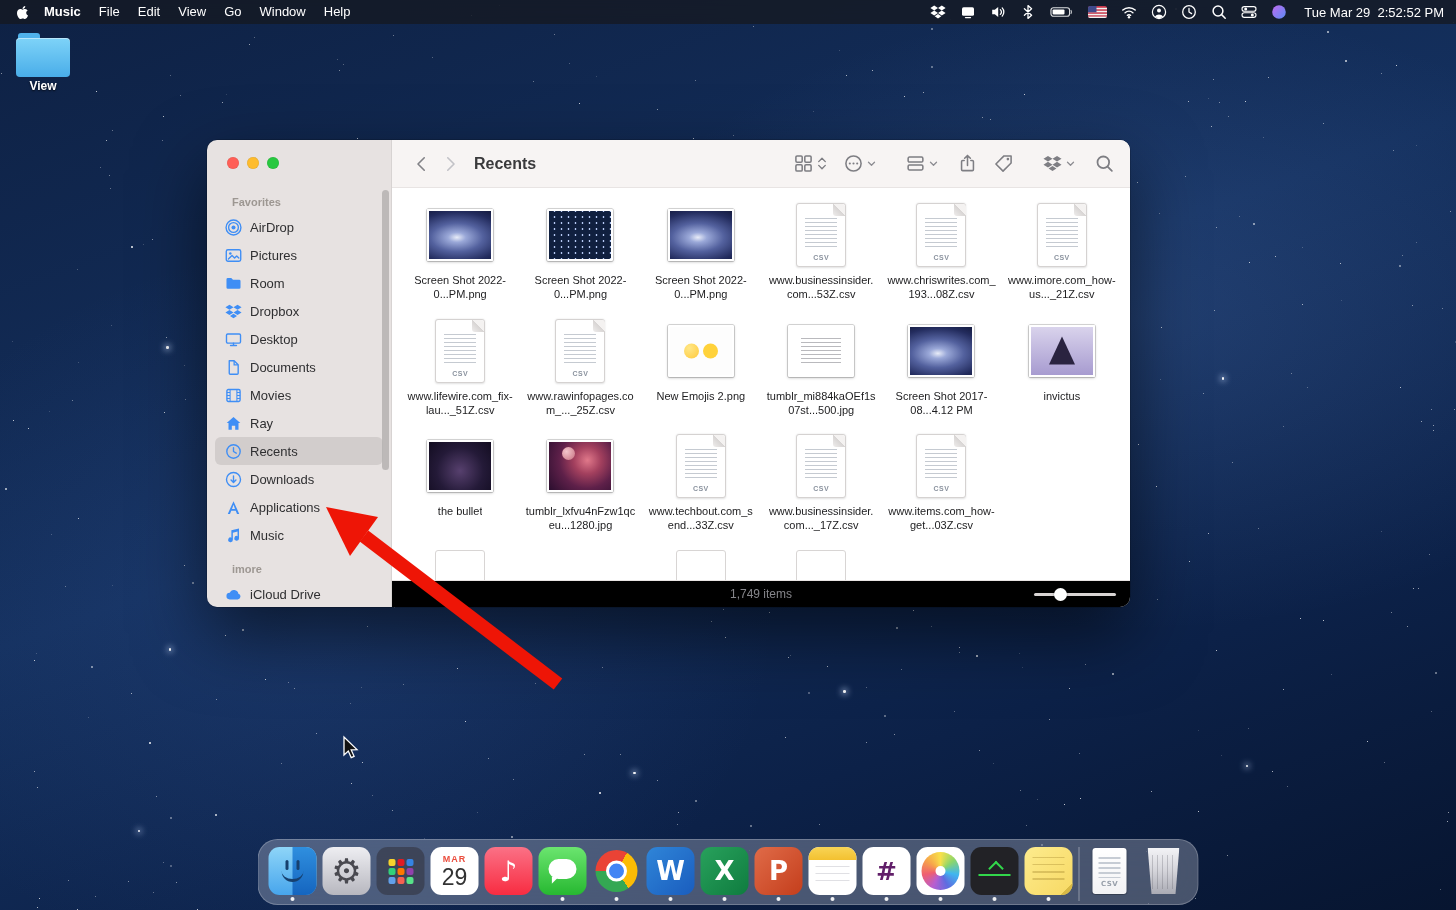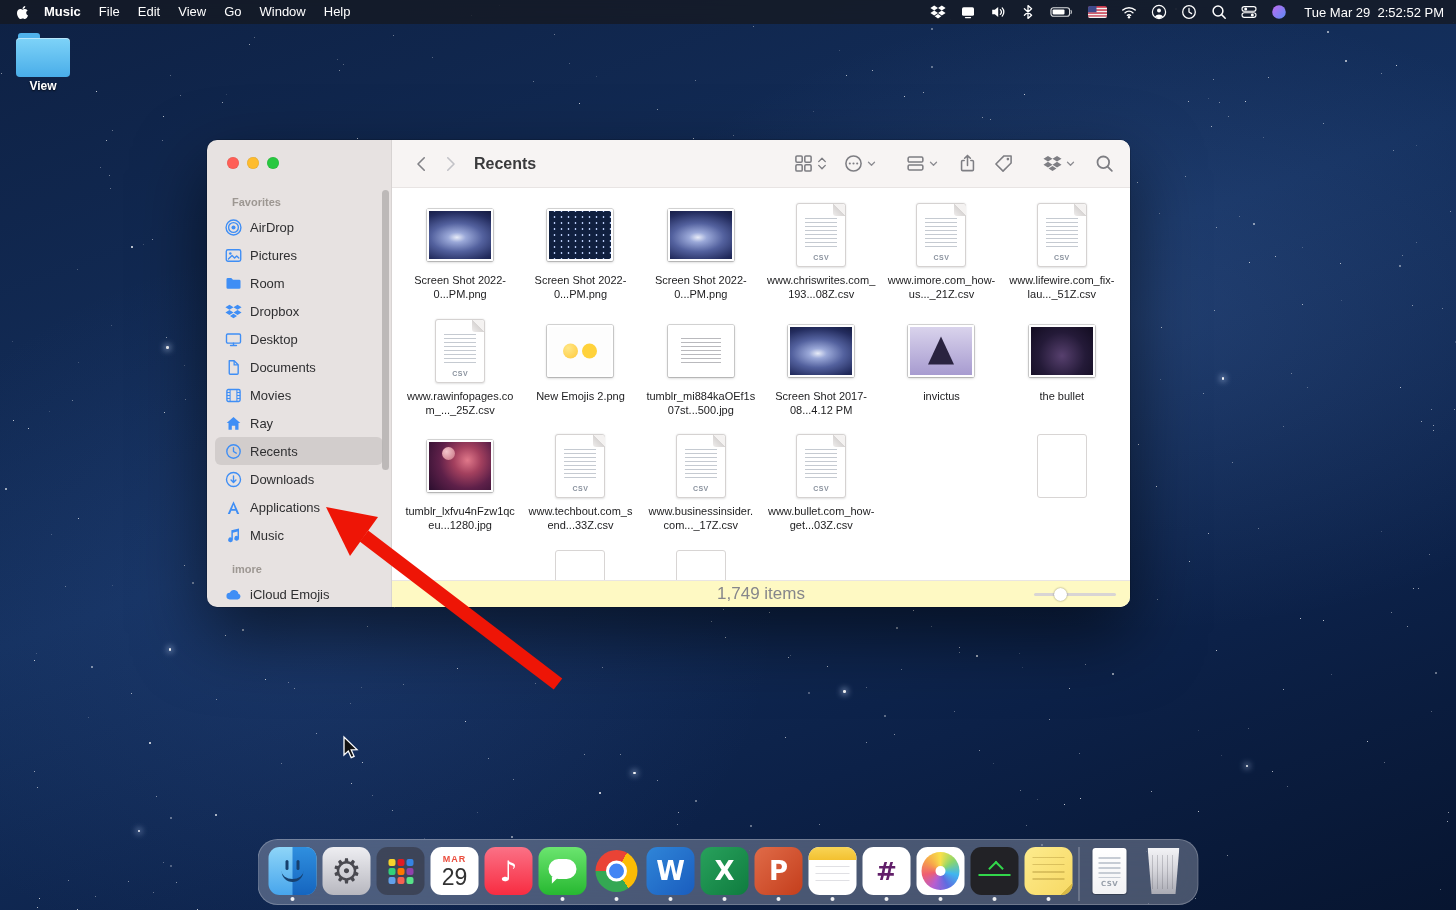--- a/index.html
+++ b/index.html
@@ -82,21 +82,21 @@
 .file.img-emoji .thumb::after{content:"";position:absolute;width:15px;height:15px;border-radius:50%;background:radial-gradient(circle at 35% 30%,#ffe787,#ffc93b);left:calc(50% - 17px);top:50%;transform:translateY(-50%);box-shadow:19px 0 0 #ffd23b}
 .file.img-text .thumb::before{background-color:#fff;background-image:repeating-linear-gradient(180deg,#b9b9bd 0 1px,transparent 1px 4px);background-size:40px 26px;background-position:center center;background-repeat:no-repeat}
 .file.img-invictus .thumb::before{background:linear-gradient(180deg,#d9d3ec 0%,#a79bd0 100%)}
 .file.img-invictus .thumb::after{content:"";position:absolute;left:50%;top:50%;transform:translate(-50%,-52%);width:0;height:0;border-left:13px solid transparent;border-right:13px solid transparent;border-bottom:28px solid #2a2340}
 .file.img-bullet .thumb::before{background:radial-gradient(circle at 50% 60%,#57406e 0%,#241a38 55%,#120c20 100%)}
 .file.img-red .thumb::before{background:radial-gradient(circle at 62% 38%,#e0788a 0%,#a3405e 28%,#5e2049 58%,#2a0e2e 100%)}
 .file.img-red .thumb::after{content:"";position:absolute;left:calc(50% - 18px);top:14px;width:13px;height:13px;border-radius:50%;background:radial-gradient(circle at 35% 35%,#f3c6cc,#c76f80)}
 .file.partial .thumb::before{width:48px;height:62px;background:#fff;border:1px solid #d8d5d4;border-radius:3px}
 .file.ghost{visibility:hidden}
 
-.status-bar{height:27px;flex:none;border-top:1px solid #e9e5e4;background:#fef9c3;display:flex;align-items:center;justify-content:center;position:relative;font-size:17px;color:#86868b}
+.status-bar{height:27px;flex:none;border-top:1px solid #e9e5e4;background:#000000;display:flex;align-items:center;justify-content:center;position:relative;font-size:12px;color:#86868b}
 .size-slider{position:absolute;right:14px;top:0;display:flex;align-items:center;width:82px;height:100%}
 .size-slider .track{width:100%;height:3px;border-radius:2px;background:#d9d5d4}
 .size-slider .knob{position:absolute;left:20px;width:13px;height:13px;border-radius:50%;background:#fff;box-shadow:0 0 2px rgba(0,0,0,.45)}
 
 
 .dock{position:absolute;bottom:5px;left:50%;transform:translateX(-50%);display:flex;align-items:flex-end;gap:6px;padding:7px 10px 3px;background:rgba(245,245,250,.27);border:1px solid rgba(255,255,255,.22);border-radius:20px;backdrop-filter:blur(18px);z-index:40}
 .dock-list{display:flex;align-items:flex-end;gap:6px}
 .dock-item{display:flex;flex-direction:column;align-items:center;gap:1px}
 .dock-item .icon{width:48px;height:48px;border-radius:11px;position:relative;overflow:hidden}
 .run-dot{width:4px;height:4px;border-radius:50%;background:transparent;margin-top:1px}
@@ -842,21 +842,21 @@
   </div>
         </div>
       <div class="side-section-title icloud">imore</div>
       <div>
           <div class="side-item">
     <span class="side-icon">
               <svg>
                 <use width="100%" height="100%" href="#i-cloud"></use>
               </svg>
             </span>
-    <span class="side-label">iCloud Emojis</span>
+    <span class="side-label">iCloud Drive</span>
   </div>
         </div>
       <div class="side-scrollbar"></div>
     </aside>
 
     <div class="content">
       <div class="toolbar">
         <span class="nav-btn">
             <svg class="tb-ic nav-back" viewBox="0 0 16 16">
               <path d="M9.8 3 L4.8 8 L9.8 13"></path>
@@ -937,20 +937,26 @@
     <div class="fname">Screen Shot 2022-0...PM.png</div>
   </div>
           <div class="file img-galaxy">
     <div class="thumb"></div>
     <div class="fname">Screen Shot 2022-0...PM.png</div>
   </div>
           <div class="file csv">
     <div class="thumb">
               <span class="csv-label">CSV</span>
             </div>
+    <div class="fname">www.businessinsider.com...53Z.csv</div>
+  </div>
+          <div class="file csv">
+    <div class="thumb">
+              <span class="csv-label">CSV</span>
+            </div>
     <div class="fname">www.chriswrites.com_193...08Z.csv</div>
   </div>
           <div class="file csv">
     <div class="thumb">
               <span class="csv-label">CSV</span>
             </div>
     <div class="fname">www.imore.com_how-us..._21Z.csv</div>
   </div>
           <div class="file csv">
     <div class="thumb">
@@ -997,21 +1003,21 @@
           <div class="file csv">
     <div class="thumb">
               <span class="csv-label">CSV</span>
             </div>
     <div class="fname">www.businessinsider.com..._17Z.csv</div>
   </div>
           <div class="file csv">
     <div class="thumb">
               <span class="csv-label">CSV</span>
             </div>
-    <div class="fname">www.bullet.com_how-get...03Z.csv</div>
+    <div class="fname">www.items.com_how-get...03Z.csv</div>
   </div>
           <div class="file ghost">
     <div class="thumb"></div>
     <div class="fname"></div>
   </div>
           <div class="file partial">
     <div class="thumb"></div>
     <div class="fname"></div>
   </div>
           <div class="file ghost">

